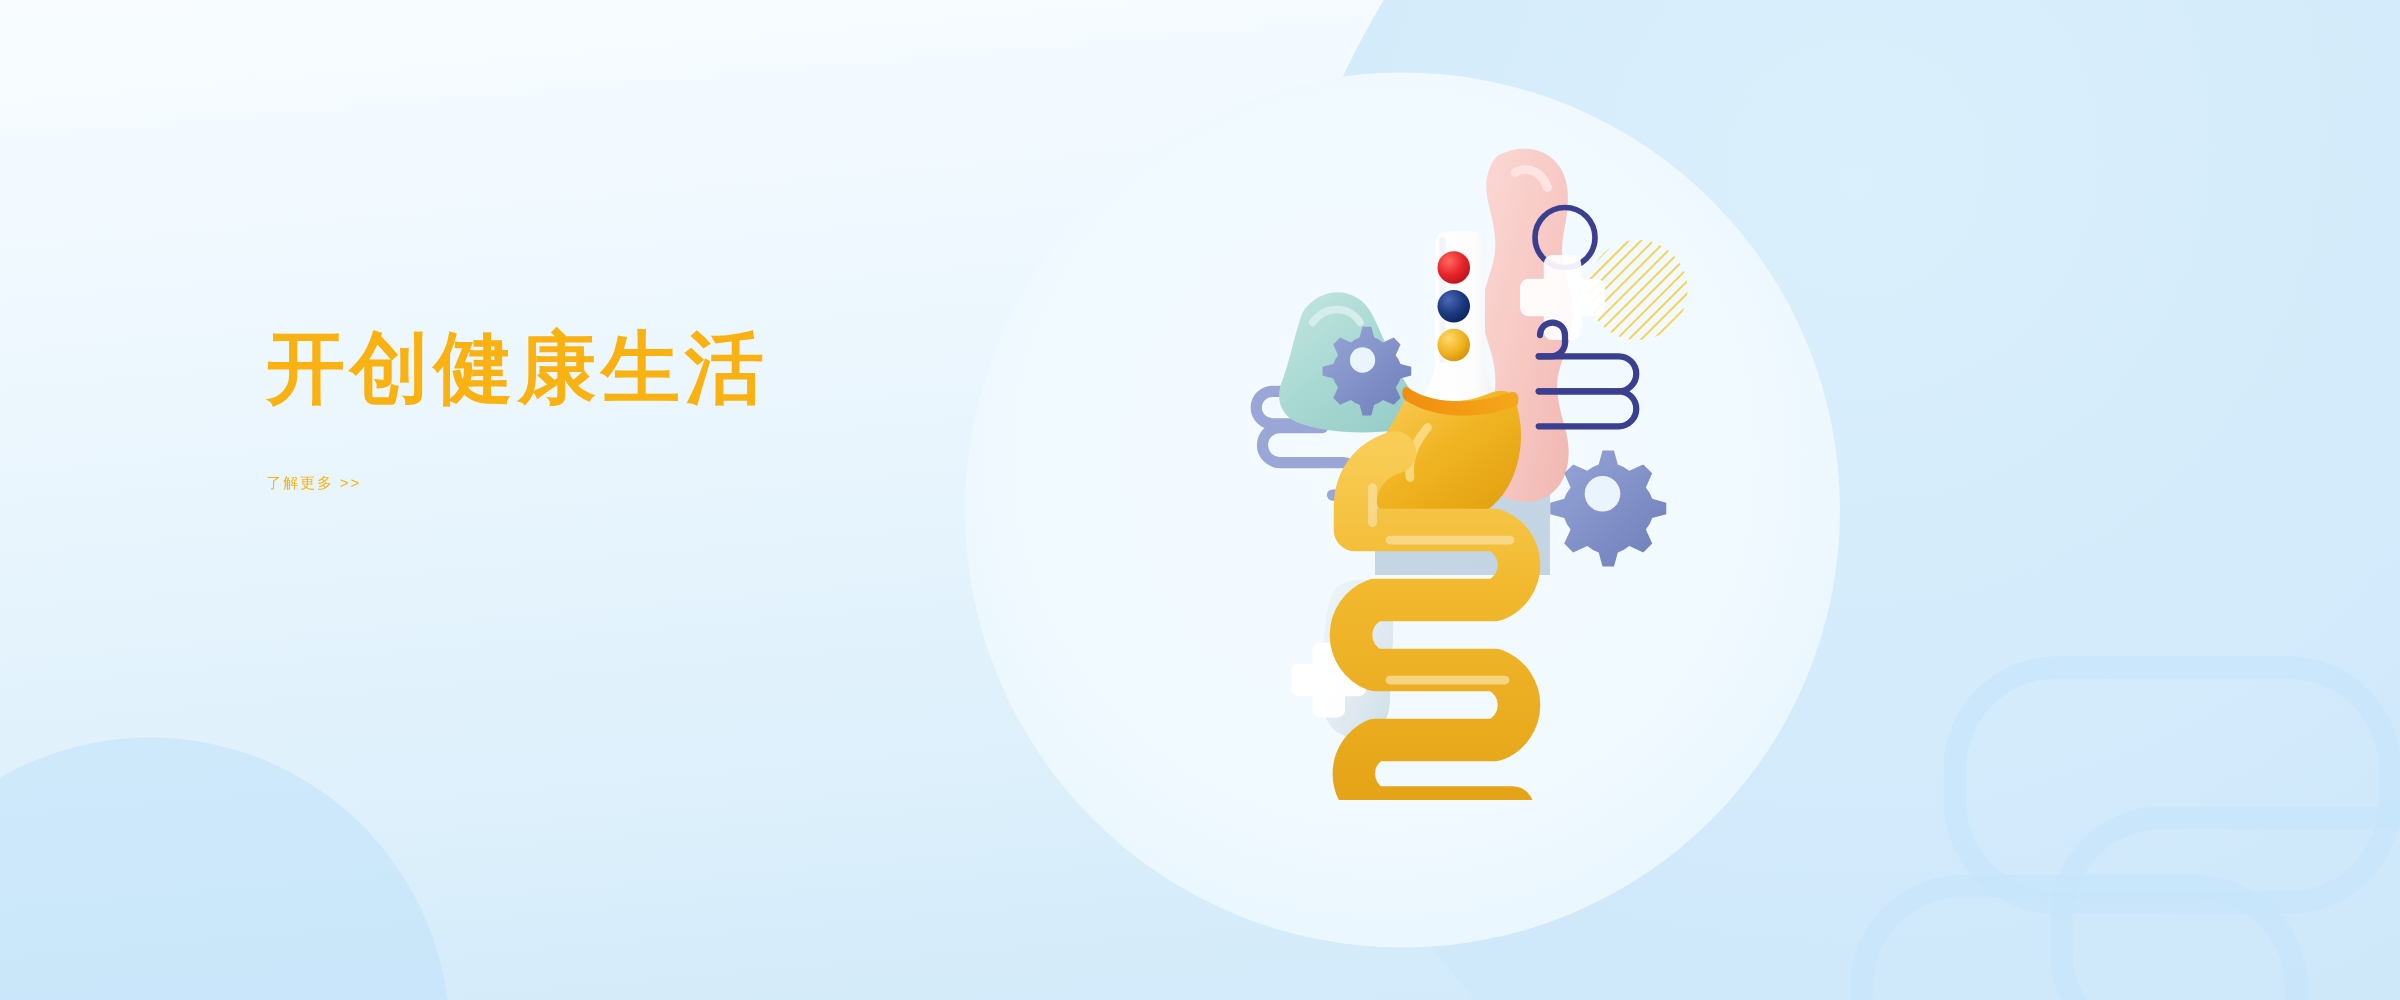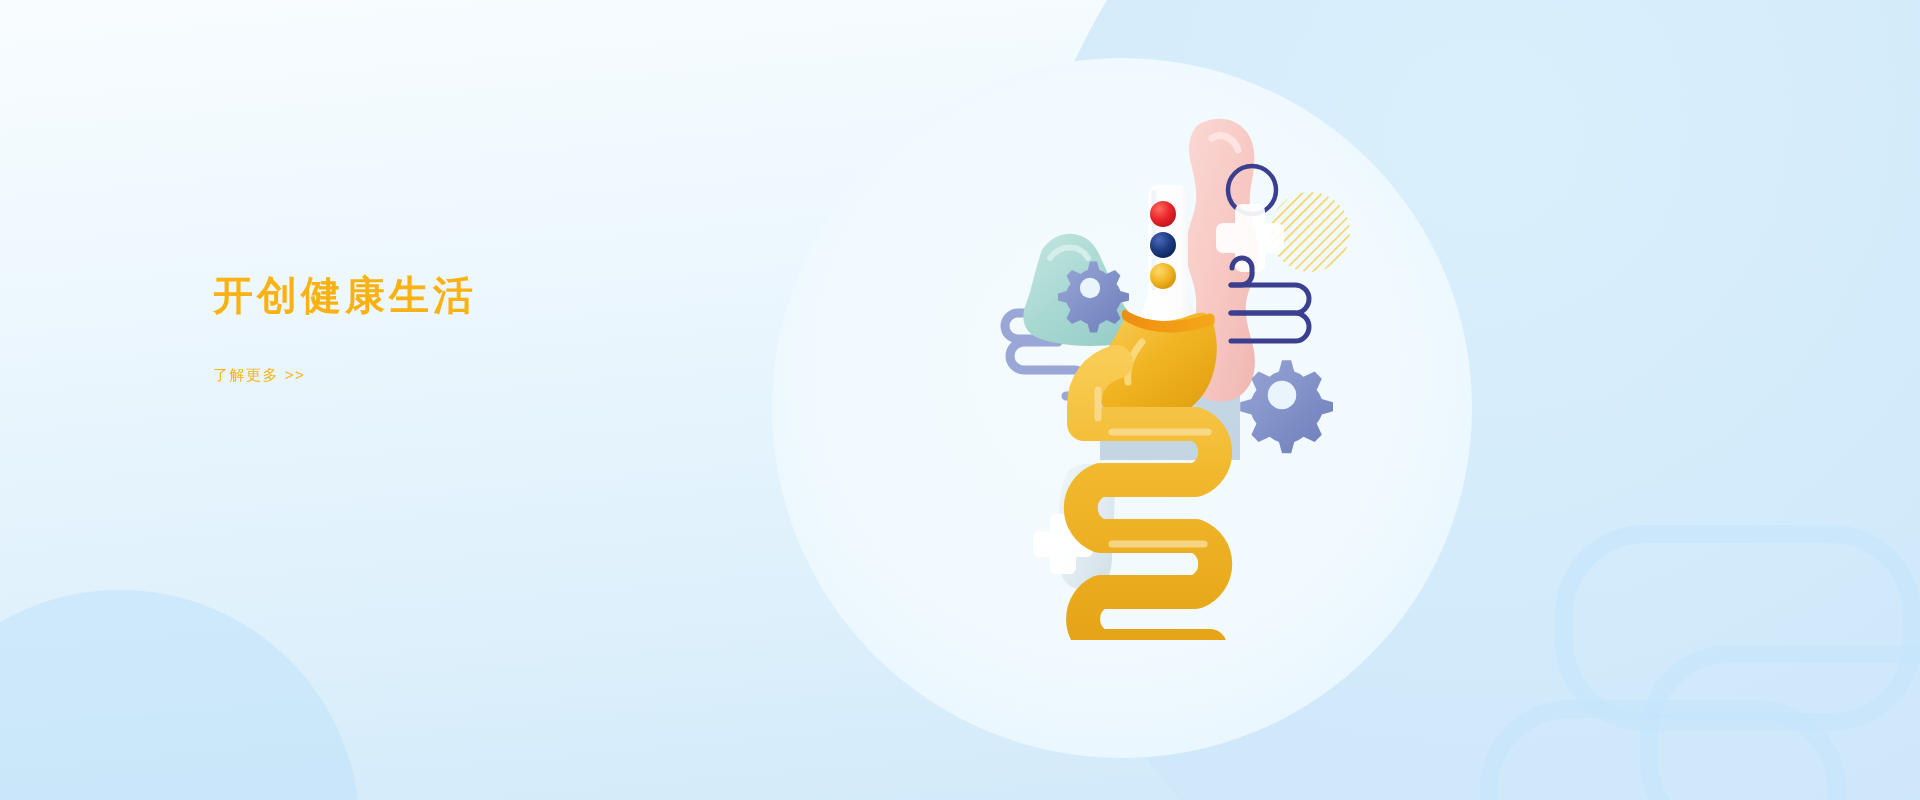--- a/index.html
+++ b/index.html
@@ -72,33 +72,33 @@
   
   .copy {
     position: absolute;
     left: 213px;
     top: 252px;
     width: 620px;
   }
 
   .headline {
     color: #f9b212;
-    font-size: 40px;
+    font-size: 63px;
     font-weight: 700;
     letter-spacing: 4px;
     line-height: 86px;
     white-space: nowrap;
     text-shadow: 0 1px 0 rgba(255,255,255,0.35);
   }
 
   .more-link {
     display: inline-block;
-    margin-top: 28px;
+    margin-top: 40px;
     color: #f9b212;
-    font-size: 15px;
+    font-size: 12px;
     letter-spacing: 1.5px;
     text-decoration: none;
     cursor: pointer;
     white-space: nowrap;
   }
 
   
   .artwork {
     position: absolute;
     left: 860px;

